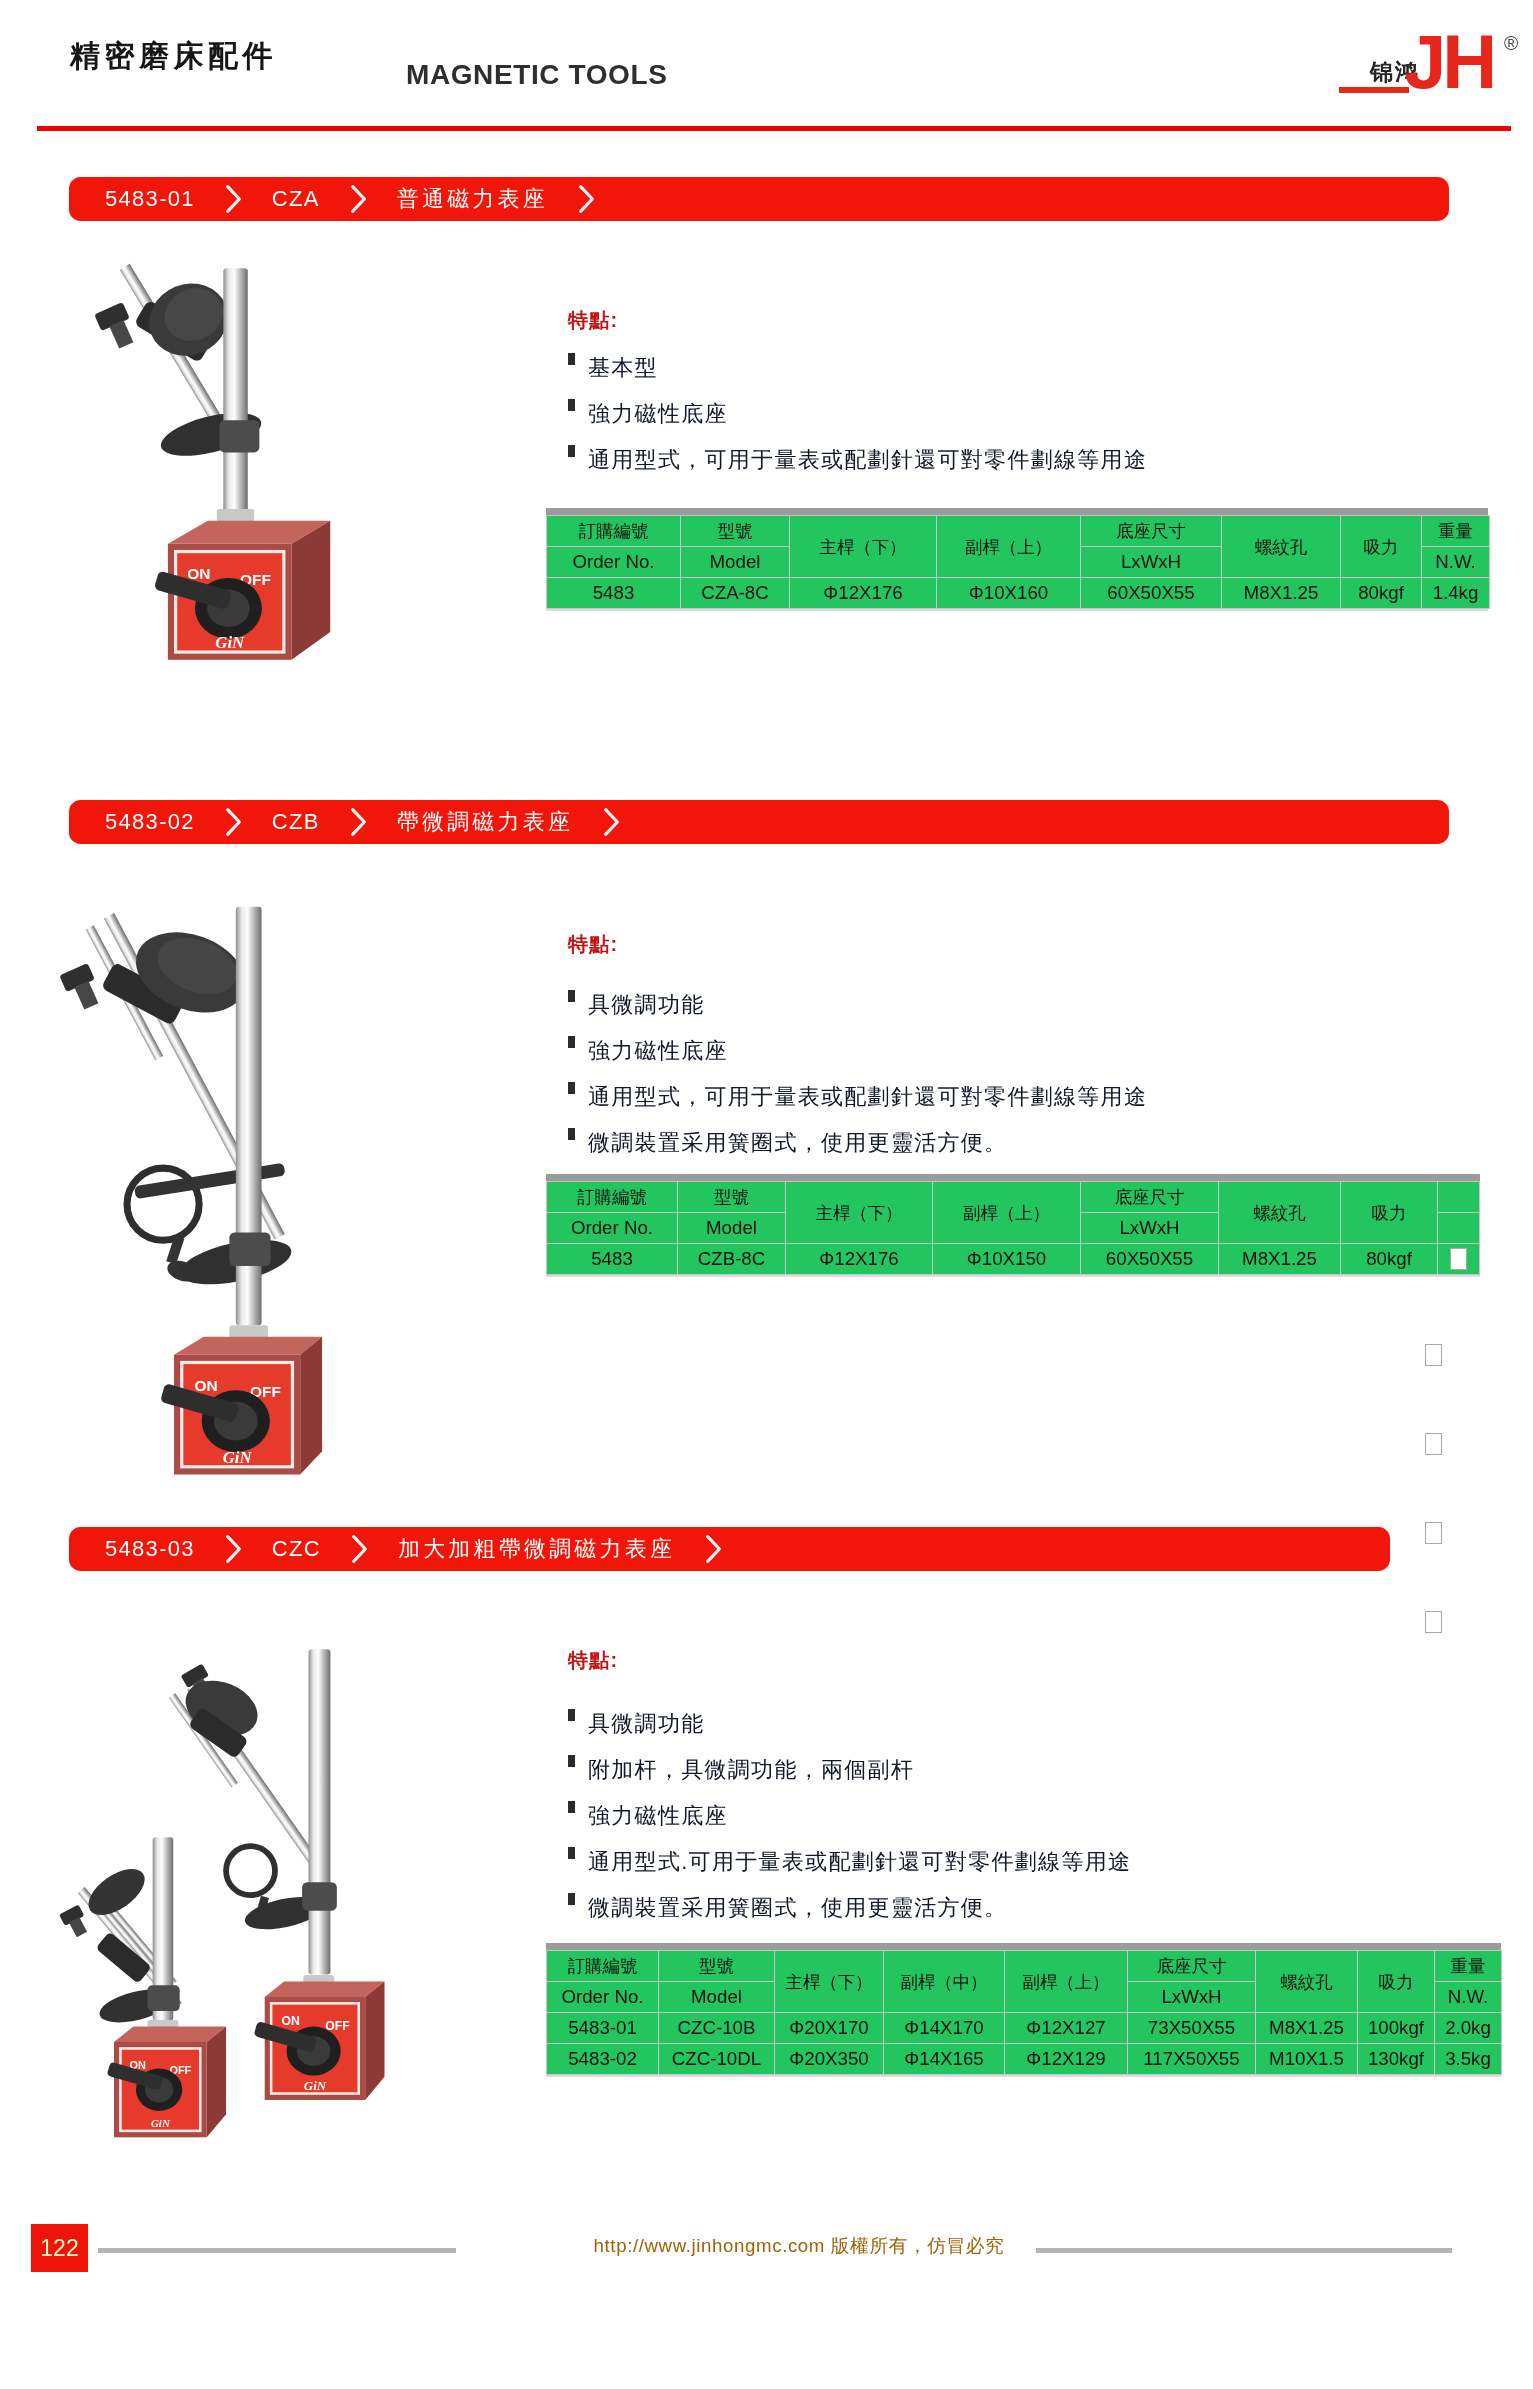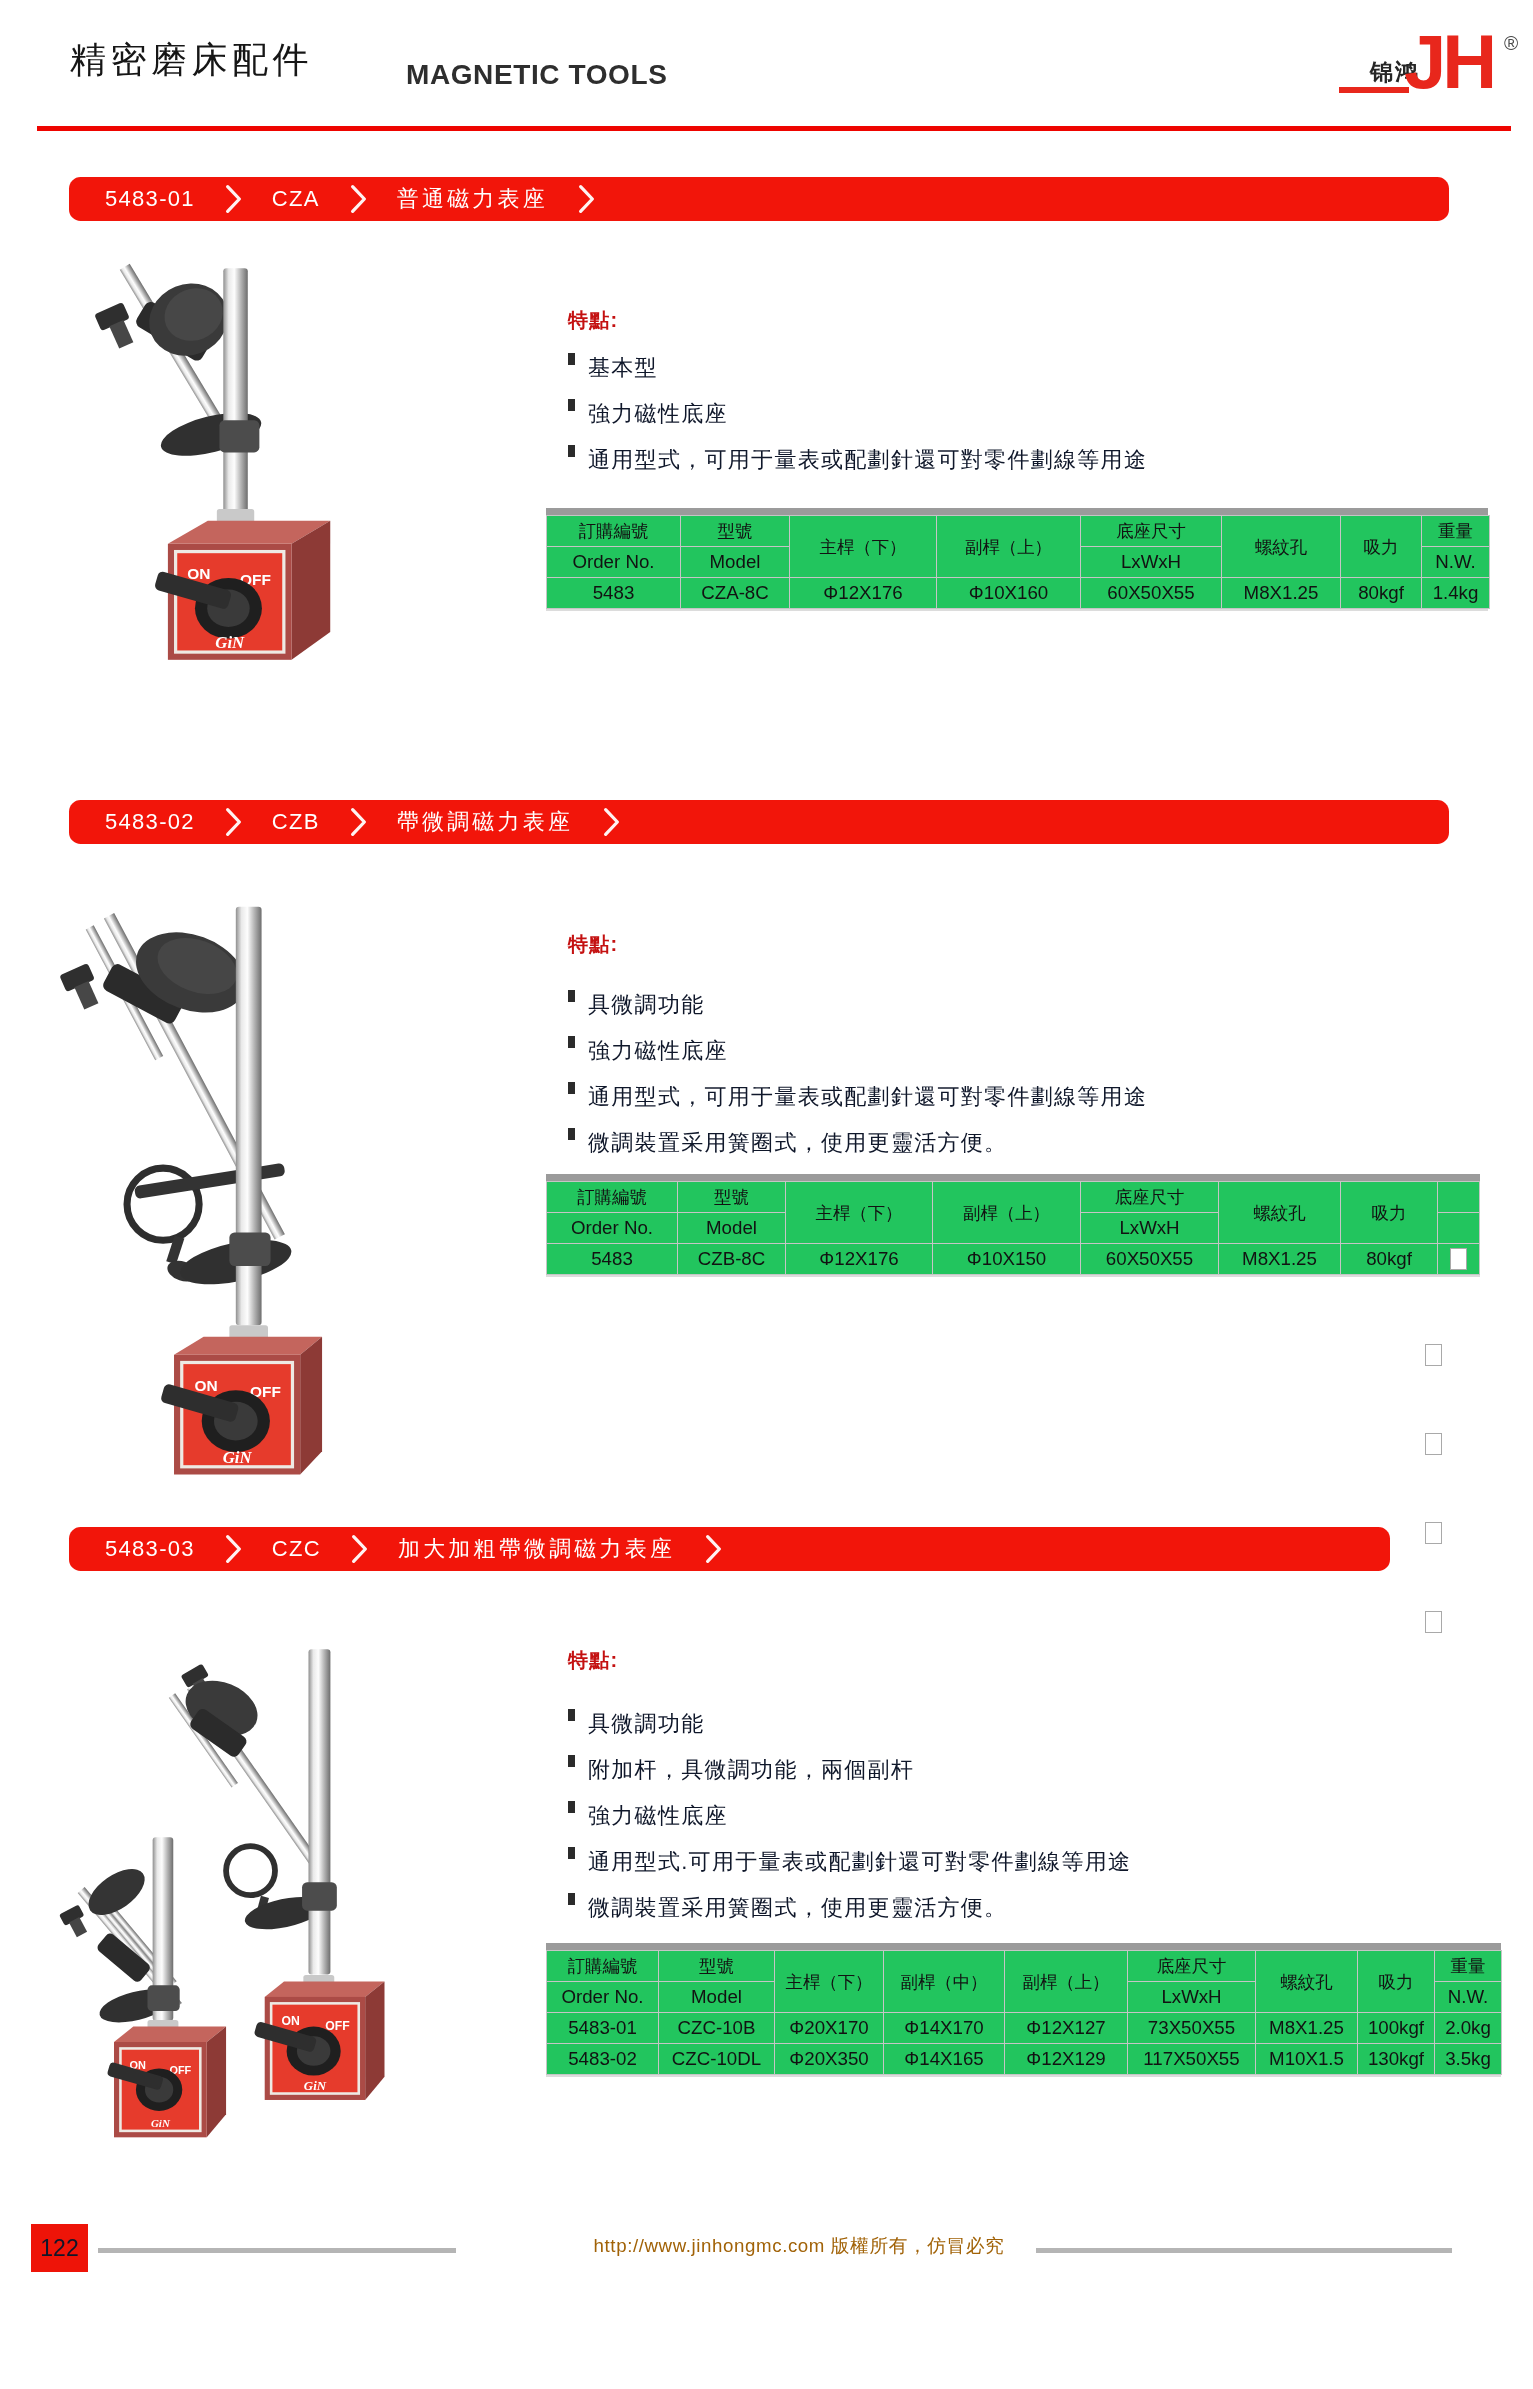--- a/index.html
+++ b/index.html
@@ -1,20 +1,20 @@
 <!DOCTYPE html>
 <html style="font-size:10.3px"><head>
 <meta charset="utf-8">
 <style>
   html,body{margin:0;padding:0;background:#fff;}
   .page{position:relative;width:1533px;height:2389px;background:#ffffff;overflow:hidden;
         font-family:"Liberation Sans",sans-serif;color:#1a1a1a;}
   .abs{position:absolute;}
   
-  .title-zh{font-family:"Liberation Serif",serif;font-size:36px;font-weight:normal;letter-spacing:4.5px;color:#161616;white-space:nowrap;}
+  .title-zh{font-family:"Liberation Serif",serif;font-size:30px;font-weight:bold;letter-spacing:4.5px;color:#161616;white-space:nowrap;}
   .title-en{font-size:28px;font-weight:bold;letter-spacing:0.6px;color:#2e2e2e;white-space:nowrap;}
   .red-rule{background:#ee0400;height:4.5px;}
   
   .banner{height:44px;background:#f2150a;border-radius:11.6px;display:flex;align-items:center;padding-left:36px;box-sizing:border-box;}
   .banner .btxt{color:#ffffff;font-size:22px;letter-spacing:1.3px;white-space:nowrap;}
   .banner .bname{letter-spacing:3.2px;}
   .banner svg{margin:0 30px;flex:none;}
   
   .feat-title{font-size:20px;font-weight:bold;color:#c41111;letter-spacing:1.3px;}
   .feat-item{display:flex;align-items:flex-start;height:22px;margin-bottom:24px;font-size:22px;color:#0f172a;letter-spacing:1.3px;white-space:nowrap;}
@@ -22,21 +22,21 @@
   
   .graybar{height:7px;background:#9b9b9b;}
   table.spec{border-collapse:collapse;table-layout:fixed;width:100%;background:#22c55e;}
   table.spec td{border:1.3px solid #c5c5c5;text-align:center;vertical-align:middle;padding:0;height:30px;
                 font-size:18.7px;color:#121212;white-space:nowrap;overflow:hidden;}
   table.spec tr.zh td{font-size:17.4px;}
   .tablewrap{border-bottom:2.6px solid #dcdcdc;}
   .tofu{width:17px;height:22px;border:1.3px solid #a9a9a9;background:#fff;box-sizing:border-box;}
   .tofu-c{margin:0 auto;}
   
-  .pagenum{background:#ee1408;color:#0f172a;font-size:23px;text-align:center;}
+  .pagenum{background:#ee1408;color:#fef9c3;font-size:23px;text-align:center;}
   .gray-rule{background:#b5b5b5;height:4.5px;}
   .copyright{font-size:18.7px;color:#a16207;text-align:center;letter-spacing:0.6px;white-space:nowrap;}
   
   .lbl{font-family:"Liberation Sans",sans-serif;font-weight:bold;fill:#ffffff;}
   .gin{font-family:"Liberation Serif",serif;font-style:italic;font-weight:bold;fill:#ffffff;}
 </style>
 </head>
 <body>
 
 <div class="page">

